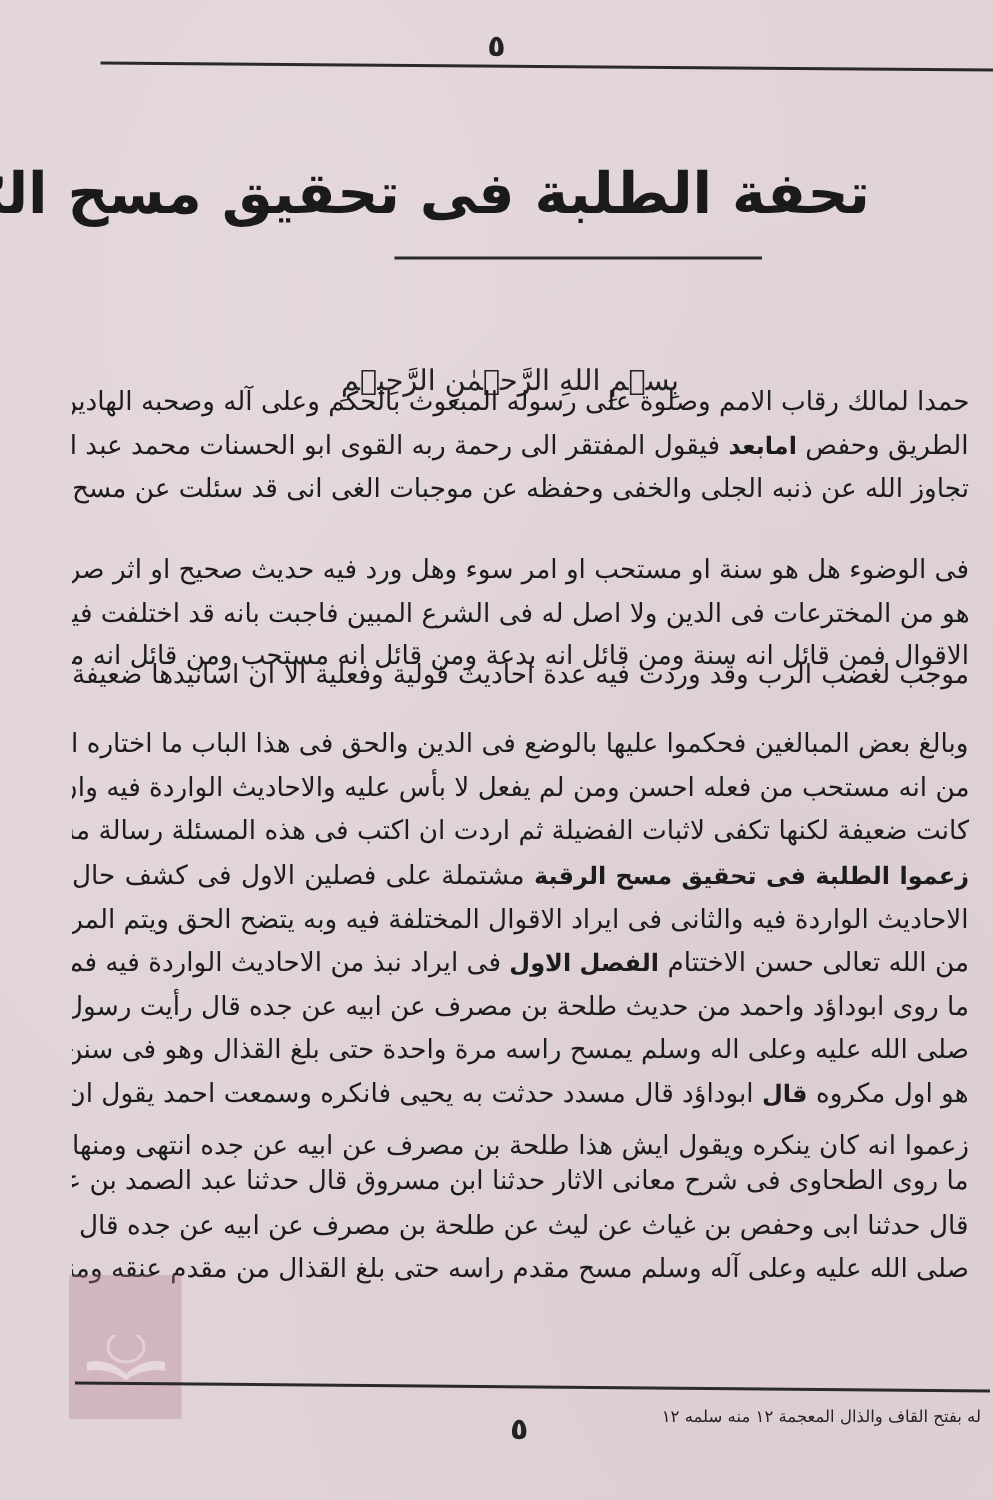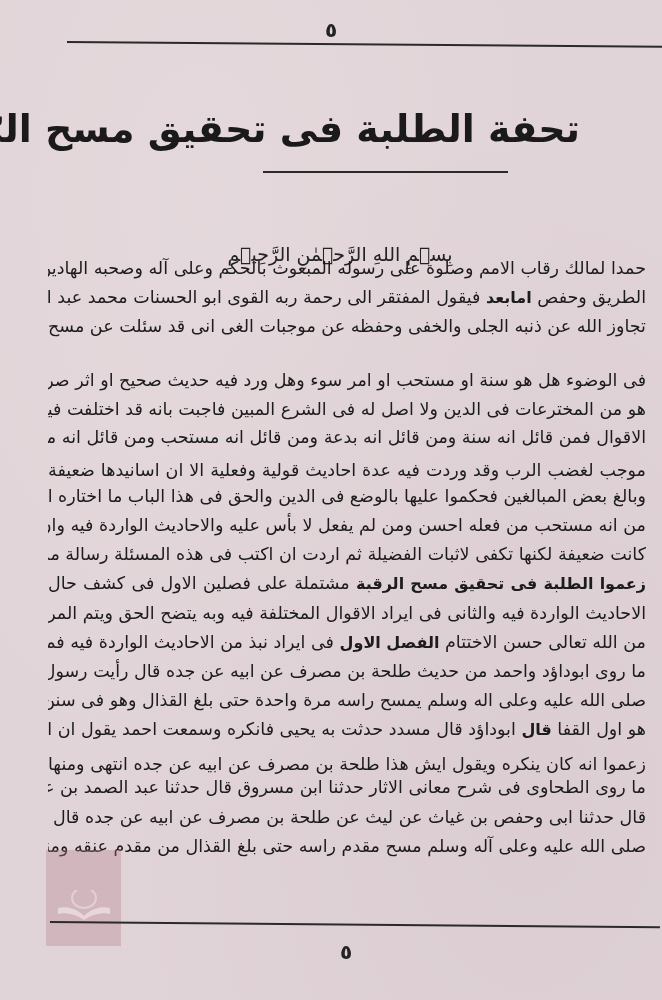--- a/index.html
+++ b/index.html
@@ -76,40 +76,41 @@
 
   <div class="basmala">بِسۡمِ اللهِ الرَّحۡمٰنِ الرَّحِیۡمِ</div>
 
   <div class="body-lines">
     <div class="line" style="top:2px">حمدا لمالك رقاب الامم وصلوة على رسوله المبعوث بالحكم وعلى آله وصحبه الهادين</div>
     <div class="line" style="top:31px"><span>الطريق وحفص </span><span class="em">امابعد</span><span> فيقول المفتقر الى رحمة ربه القوى ابو الحسنات محمد عبد الحئ اللكنوى</span></div>
     <div class="line" style="top:60px">تجاوز الله عن ذنبه الجلى والخفى وحفظه عن موجبات الغى انى قد سئلت عن مسح الرقبة</div>
     <div class="line" style="top:114px">فى الوضوء هل هو سنة او مستحب او امر سوء وهل ورد فيه حديث صحيح او اثر صريح ام</div>
     <div class="line" style="top:143px">هو من المخترعات فى الدين ولا اصل له فى الشرع المبين فاجبت بانه قد اختلفت فيه</div>
     <div class="line" style="top:171px">الاقوال فمن قائل انه سنة ومن قائل انه بدعة ومن قائل انه مستحب ومن قائل انه مكروه</div>
-    <div class="line" style="top:204px">موجب لغضب الرب وقد وردت فيه عدة احاديث قولية وفعلية الا ان اسانيدها ضعيفة</div>
+    <div class="line" style="top:184px">موجب لغضب الرب وقد وردت فيه عدة احاديث قولية وفعلية الا ان اسانيدها ضعيفة</div>
     <div class="line" style="top:230px">وبالغ بعض المبالغين فحكموا عليها بالوضع فى الدين والحق فى هذا الباب ما اختاره اولو الالباب</div>
     <div class="line" style="top:259px">من انه مستحب من فعله احسن ومن لم يفعل لا بأس عليه والاحاديث الواردة فيه وان</div>
     <div class="line" style="top:288px">كانت ضعيفة لكنها تكفى لاثبات الفضيلة ثم اردت ان اكتب فى هذه المسئلة رسالة مسماة</div>
     <div class="line big" style="top:316px"><span></span><span class="em">زعموا الطلبة فى تحقيق مسح الرقبة</span><span style="font-size:17.5px;font-weight:normal"> مشتملة على فصلين الاول فى كشف حال</span></div>
     <div class="line" style="top:347px">الاحاديث الواردة فيه والثانى فى ايراد الاقوال المختلفة فيه وبه يتضح الحق ويتم المرام وارجو</div>
     <div class="line" style="top:376px"><span>من الله تعالى حسن الاختتام </span><span class="em">الفصل الاول</span><span> فى ايراد نبذ من الاحاديث الواردة فيه فمنها</span></div>
     <div class="line" style="top:405px">ما روى ابوداؤد واحمد من حديث طلحة بن مصرف عن ابيه عن جده قال رأيت رسول الله</div>
     <div class="line" style="top:434px">صلى الله عليه وعلى اله وسلم يمسح راسه مرة واحدة حتى بلغ القذال وهو فى سنن ابى داؤد</div>
-    <div class="line" style="top:463px"><span>هو اول القفا </span><span class="em">قال</span><span> ابوداؤد قال مسدد حدثت به يحيى فانكره وسمعت احمد يقول ان ابن عيينة</span></div>
+    <div class="line" style="top:463px"><span>هو اول مكروه </span><span class="em">قال</span><span> ابوداؤد قال مسدد حدثت به يحيى فانكره وسمعت احمد يقول ان ابن عيينة</span></div>
     <div class="line" style="top:498px">زعموا انه كان ينكره ويقول ايش هذا طلحة بن مصرف عن ابيه عن جده انتهى ومنها</div>
     <div class="line" style="top:521px">ما روى الطحاوى فى شرح معانى الاثار حدثنا ابن مسروق قال حدثنا عبد الصمد بن عبد الوارث</div>
     <div class="line" style="top:551px">قال حدثنا ابى وحفص بن غياث عن ليث عن طلحة بن مصرف عن ابيه عن جده قال رأيت رسول الله</div>
     <div class="line" style="top:580px">صلى الله عليه وعلى آله وسلم مسح مقدم راسه حتى بلغ القذال من مقدم عنقه ومنها ما ذكره</div>
   </div>
 
   <div class="watermark">
     <svg class="book" viewBox="0 0 56 30">
       <path d="M28 26 C20 18,10 16,2 18 L2 24 C10 22,20 24,28 30 Z" fill="rgba(255,255,255,0.45)"></path>
       <path d="M28 26 C36 18,46 16,54 18 L54 24 C46 22,36 24,28 30 Z" fill="rgba(255,255,255,0.45)"></path>
       <ellipse cx="28" cy="8" rx="12" ry="10" fill="none" stroke="rgba(255,255,255,0.35)" stroke-width="2"></ellipse>
     </svg>
   </div>
 
   <div class="foot-rule"></div>
+  <div class="footnote">له بفتح القاف والذال المعجمة ١٢ منه سلمه ١٢</div>
   <div class="bottom-number">٥</div>
 
 </div>
 
 </body></html>

